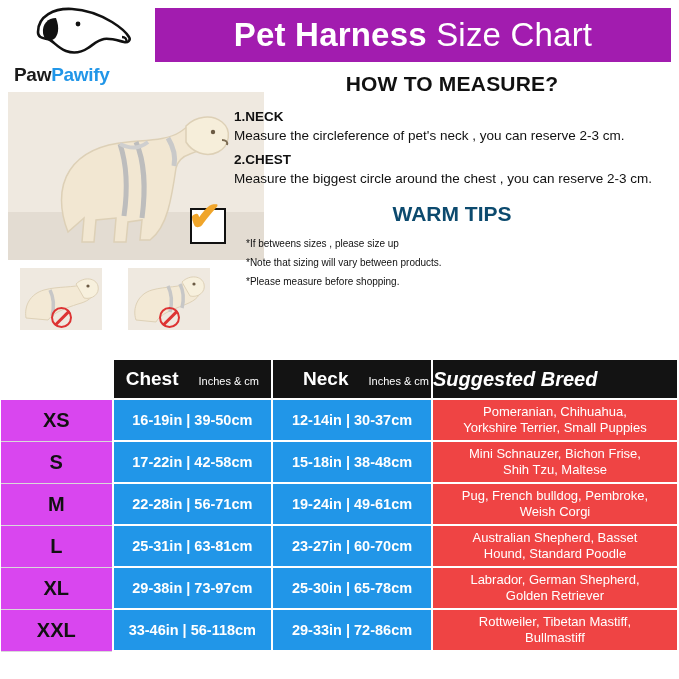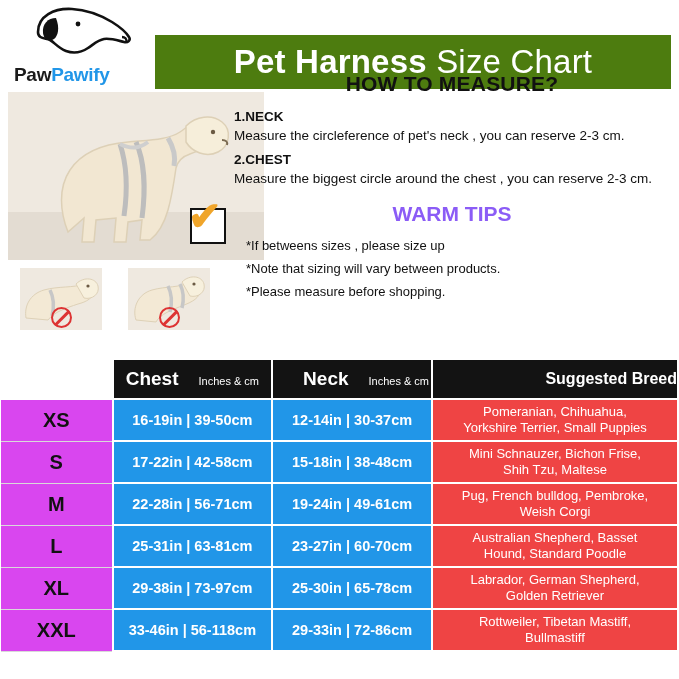--- a/index.html
+++ b/index.html
@@ -7,22 +7,22 @@
     width: 679px; height: 679px;
     font-family: "Liberation Sans", sans-serif;
     background: #ffffff;
     overflow: hidden;
   }
   .page { position: relative; width: 679px; height: 679px; }
 
   
   .header {
     position: absolute; left: 155px; top: 8px; width: 516px; height: 54px;
-    background: #4d7c0f;
-    display: flex; align-items: center; justify-content: center; margin-top: 27px;
+    background: #a21caf;
+    display: flex; align-items: center; justify-content: center;
   }
   .header-title {
     font-size: 33px; color: #ffffff; letter-spacing: .2px;
     white-space: nowrap;
   }
   .header-title .bold { font-weight: bold; }
   .header-title .light { font-weight: normal; }
 
   
   .logo-wrap {
@@ -74,25 +74,25 @@
     margin-bottom: 13px; letter-spacing: .2px;
   }
   .measure-list { padding-left: 2px; }
   .m-head {
     font-size: 13.5px; font-weight: bold; color: #111; margin-top: 2px;
   }
   .m-body {
     font-size: 13.5px; color: #111; margin-top: 4px; margin-bottom: 9px;
   }
   .warm-title {
-    text-align: center; font-size: 21px; font-weight: bold; color: #8b5cf6;
+    text-align: center; font-size: 21px; font-weight: bold; color: #0c4a6e;
     margin-top: 16px; margin-bottom: 12px;
   }
   .tip {
-    font-size: 13px; color: #111; margin: 0 0 8px 14px;
+    font-size: 10px; color: #111; margin: 0 0 8px 14px;
   }
 
   
   .table {
     position: absolute; left: 0px; top: 358px; width: 679px;
     border-collapse: collapse;
   }
   .table td, .table th {
     border: 2px solid #ffffff; padding: 0;
   }
@@ -100,21 +100,21 @@
     background: #131313; color: #ffffff; height: 40px;
     vertical-align: middle;
   }
   th.c-size { width: 112px; background: #ffffff; border-color: #ffffff; }
   th.c-chest { width: 160px; }
   th.c-neck  { width: 160px; padding-left: 28px; }
   th.c-breed { width: 247px; }
   .th-inner { display: flex; align-items: baseline; justify-content: center; gap: 20px; }
   .th-big { font-size: 19px; font-weight: bold; }
   .th-small { font-size: 11px; font-weight: normal; }
-  .th-breed { font-size: 16px; font-weight: bold; text-align: right; }
+  .th-breed { font-size: 20px; font-weight: bold; text-align: left; font-style: italic; }
 
   tbody td { height: 42px; vertical-align: middle; text-align: center; }
   td.size {
     background: #d946ef; color: #111; font-size: 20px; font-weight: bold;
     border-left: none; border-right: 2px solid #ffffff;
     border-top: 1.5px solid #d9d9d9; border-bottom: 1.5px solid #d9d9d9;
   }
   td.val {
     background: #2196e8; color: #ffffff; font-size: 14.5px; font-weight: bold;
   }

